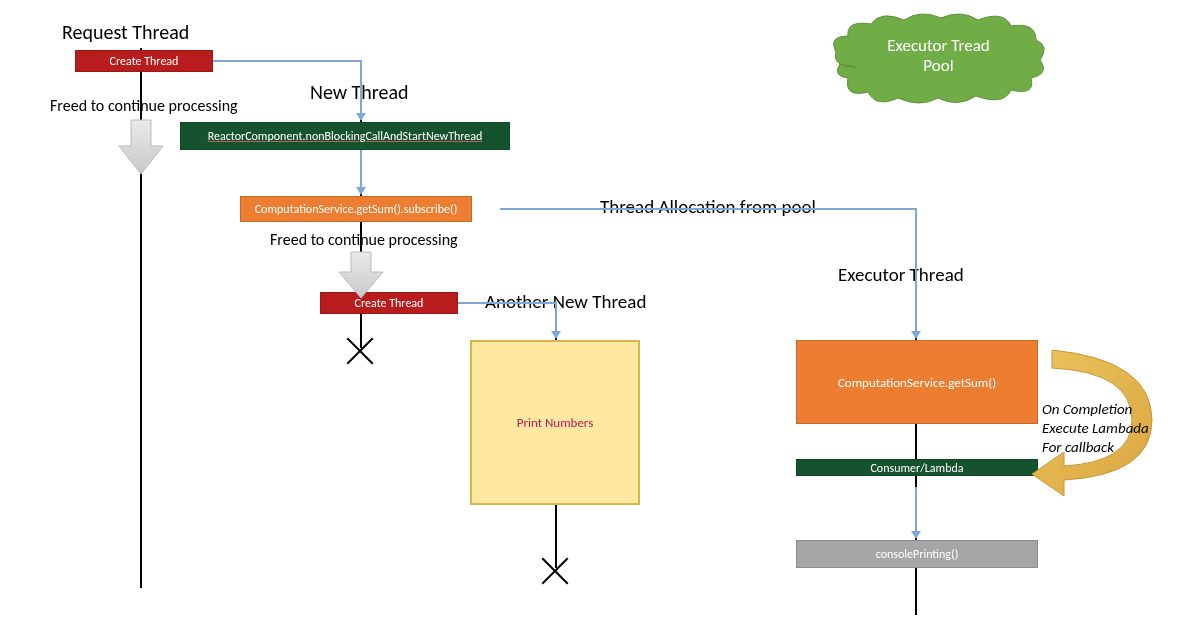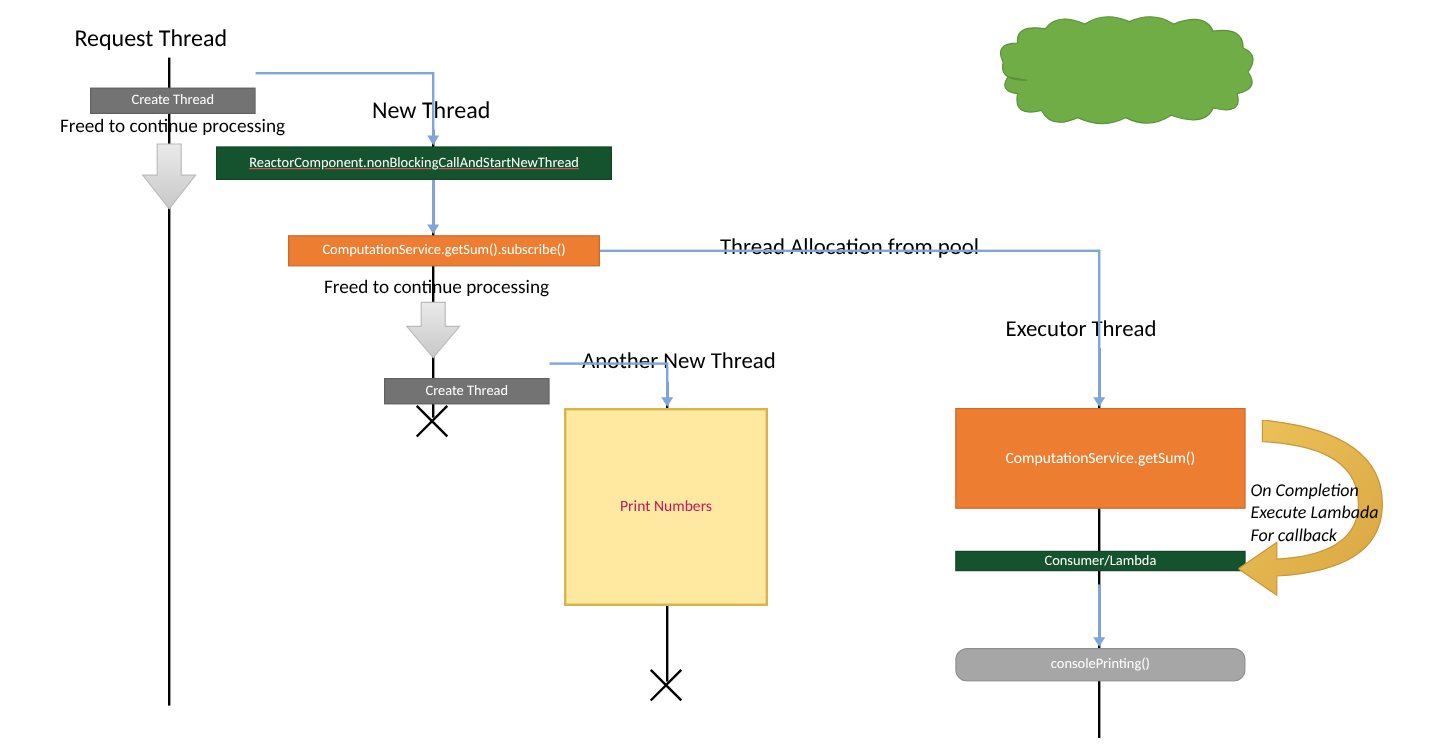--- a/index.html
+++ b/index.html
@@ -20,21 +20,21 @@
     .box {
       position: absolute;
       display: flex;
       align-items: center;
       justify-content: center;
       font-size: 12px;
       color: #fff;
       text-align: center;
       border: 1px solid rgba(0,0,0,0.15);
     }
-    .box.black { background: #737373; margin-top: 23px; }
+    .box.black { background: #b91c1c; }
     .box.blue { background: #14532d; text-align: right; }
     .box.orange { background: #ed7d31; }
     .box.gray { background: #a6a6a6; }
     .box.yellow {
       background: #ffe8a0;
       border: 2px solid #d9b44a;
       color: #be185d;
       font-size: 13px;
     }
     .underline { text-decoration: underline; text-decoration-color: #c55a5a; }
@@ -86,20 +86,24 @@
       font-style: italic;
     }
   </style>
 </head>
 <body>
 
 <div class="cloud" style="left:826px; top:12px;">
   <svg width="225" height="95" viewBox="0 0 225 95">
     <path d="M 30 55 Q 6 55 10 40 Q 2 24 22 24 Q 20 8 45 12 Q 55 -2 78 8 Q 95 -3 115 6 Q 135 -3 152 8 Q 178 -2 185 14 Q 210 10 210 28 Q 224 34 214 48 Q 224 62 205 66 Q 210 84 185 78 Q 178 94 150 84 Q 132 96 112 86 Q 94 96 72 86 Q 50 96 42 80 Q 18 86 22 66 Q 6 64 14 52 Z" fill="#70ad47" stroke="#5c9139" stroke-width="1"></path>
   </svg>
+  <div style="position:absolute; top:24px; left:0; width:225px; text-align:center; color:#fff; font-size:17px; line-height:1.15;">
+    <span>Executor Tread</span><br>
+    <span>Pool</span>
+  </div>
 </div>
 
 <div class="label" style="left:62px; top:20px; font-size:20px;">Request Thread</div>
 <div class="label" style="left:310px; top:80px; font-size:20px;">New Thread</div>
 <div class="label" style="left:485px; top:290px; font-size:19px;">Another New Thread</div>
 <div class="label" style="left:838px; top:263px; font-size:19px;">Executor Thread</div>
 <div class="label" style="left:600px; top:195px; font-size:19px;">Thread Allocation from pool</div>
 
 <div class="label small" style="left:50px; top:96px;">Freed to continue processing</div>
 <div class="label small" style="left:270px; top:230px;">Freed to continue processing</div>
@@ -110,41 +114,41 @@
 <div class="vline" style="left:915px; top:290px; height:325px;"></div>
 
 <div class="box black" style="left:75px; top:50px; width:138px; height:22px;">
   <span>Create Thread</span>
 </div>
 
 <div class="box blue" style="left:180px; top:122px; width:330px; height:28px;">
   <span class="underline">ReactorComponent.nonBlockingCallAndStartNewThread</span>
 </div>
 
-<div class="box orange" style="left:240px; top:196px; width:260px; height:26px;">
+<div class="box orange" style="left:240px; top:196px; width:232px; height:26px;">
   <span>ComputationService.getSum().subscribe()</span>
 </div>
 
 <div class="box black" style="left:320px; top:292px; width:138px; height:22px;">
   <span>Create Thread</span>
 </div>
 
 <div class="box yellow" style="left:470px; top:340px; width:170px; height:165px;">
   <span>Print Numbers</span>
 </div>
 
 <div class="box orange" style="left:796px; top:340px; width:242px; height:84px; font-size:13px;">
   <span>ComputationService.getSum()</span>
 </div>
 
 <div class="box blue" style="left:796px; top:459px; width:242px; height:17px; font-size:12px;">
   <span>Consumer/Lambda</span>
 </div>
 
-<div class="box gray" style="left:796px; top:540px; width:242px; height:28px; font-size:12px;border-radius:10px;">
+<div class="box gray" style="left:796px; top:540px; width:242px; height:28px; font-size:12px;">
   <span>consolePrinting()</span>
 </div>
 
 <div class="cross" style="left:342px; top:332px;"></div>
 <div class="cross" style="left:537px; top:552px;"></div>
 
 <div class="big-arrow" style="left:117px; top:118px;">
   <svg width="48" height="60">
     <defs>
       <linearGradient id="g1" x1="0" y1="0" x2="0" y2="1">

